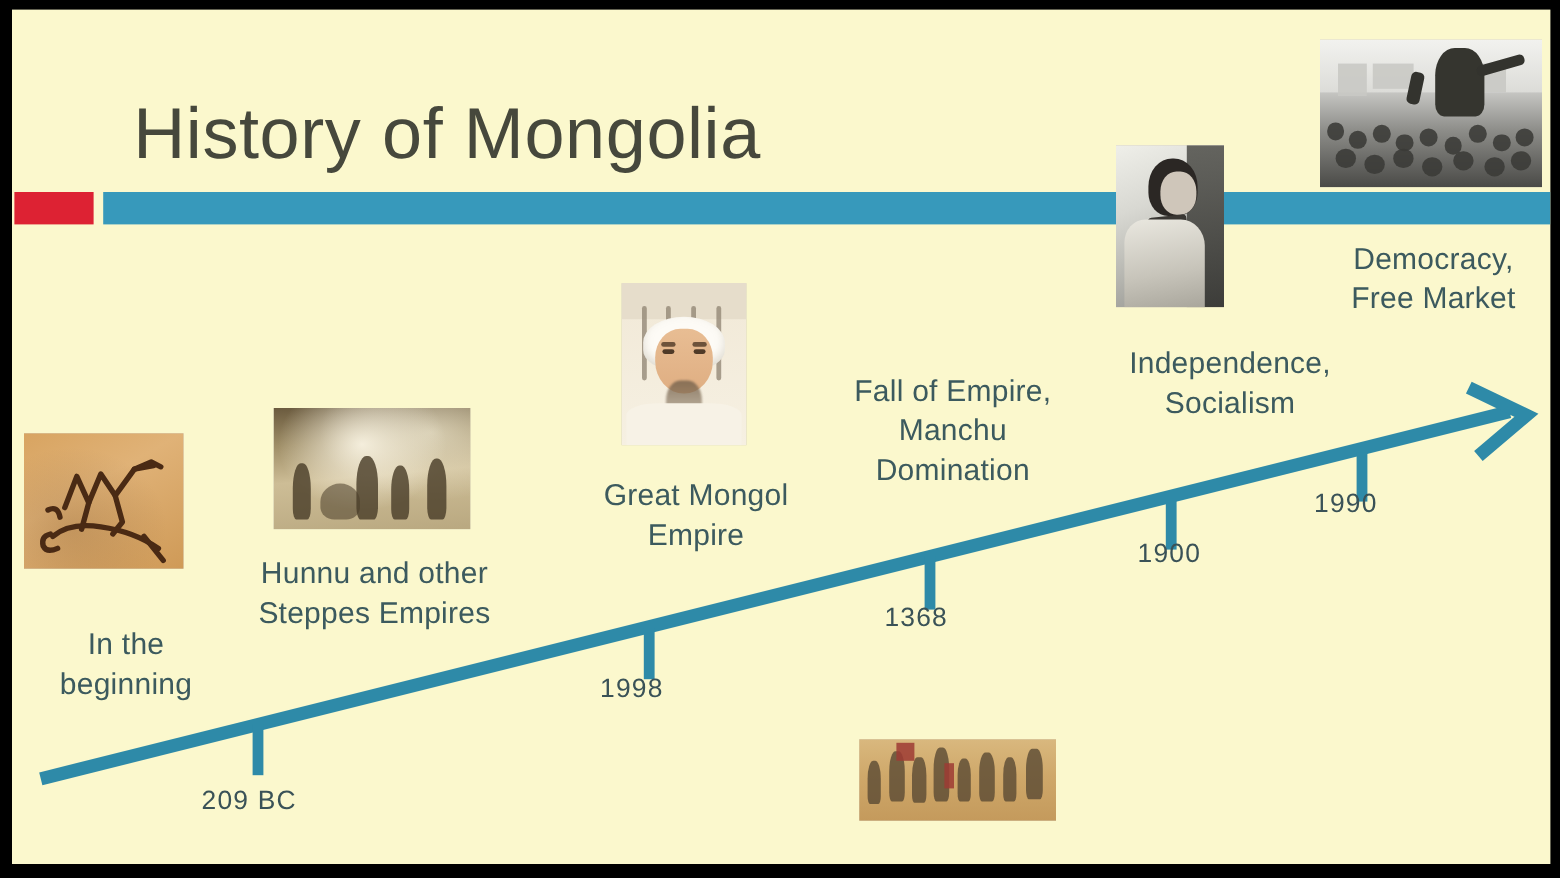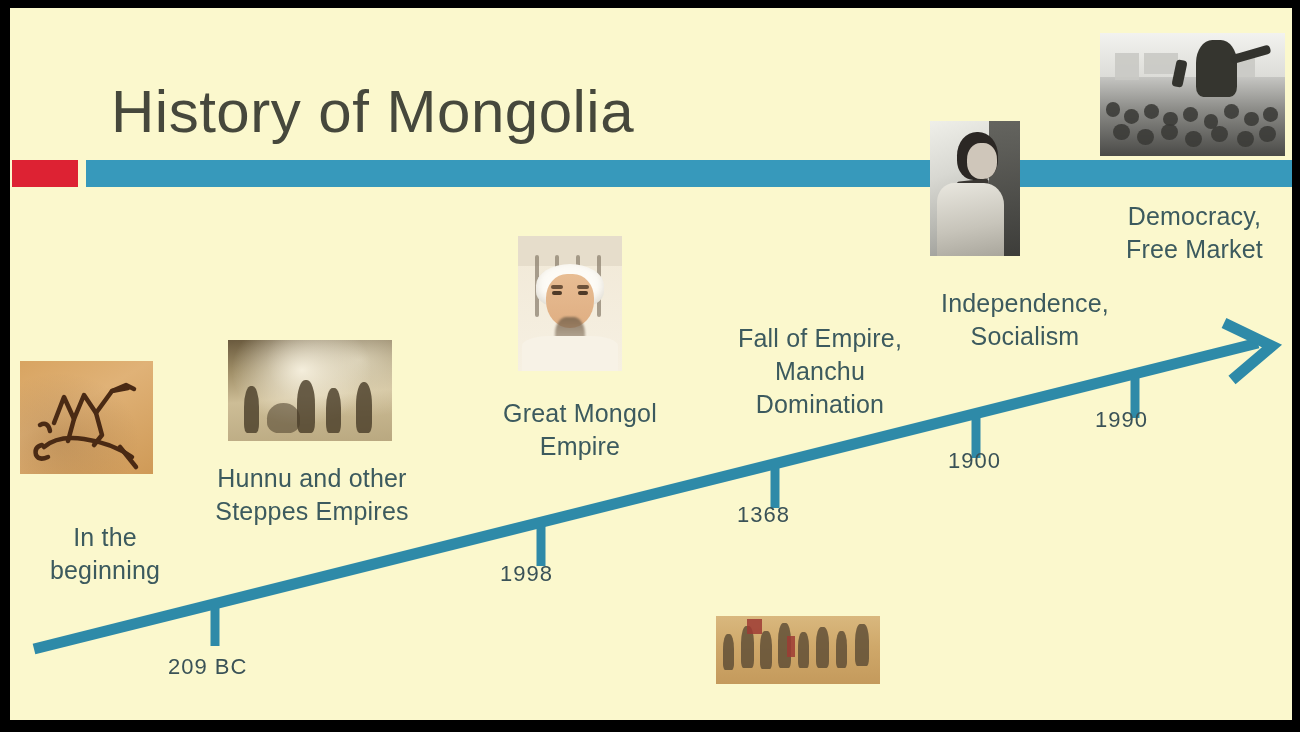--- a/index.html
+++ b/index.html
@@ -421,21 +421,21 @@
 
     <div class="era-label center" style="left:20px; top:513px; width:150px;">In the
 beginning</div>
 
     <div class="era-label center" style="left:182px; top:454px; width:240px;">Hunnu and other
 Steppes Empires</div>
 
     <div class="era-label center" style="left:460px; top:389px; width:220px;">Great Mongol
 Empire</div>
 
-    <div class="era-label center" style="left:705px; top:302px; width:210px;margin-top:12px;">Fall of Empire,
+    <div class="era-label center" style="left:679px; top:302px; width:210px;">Fall of Empire,
 Manchu
 Domination</div>
 
     <div class="era-label center" style="left:910px; top:279px; width:210px;">Independence,
 Socialism</div>
 
     <div class="era-label center" style="left:1097px; top:192px; width:175px;">Democracy,
 Free Market</div>
 
     <div class="year-label" style="left:158px; top:642px;">209 BC</div>

